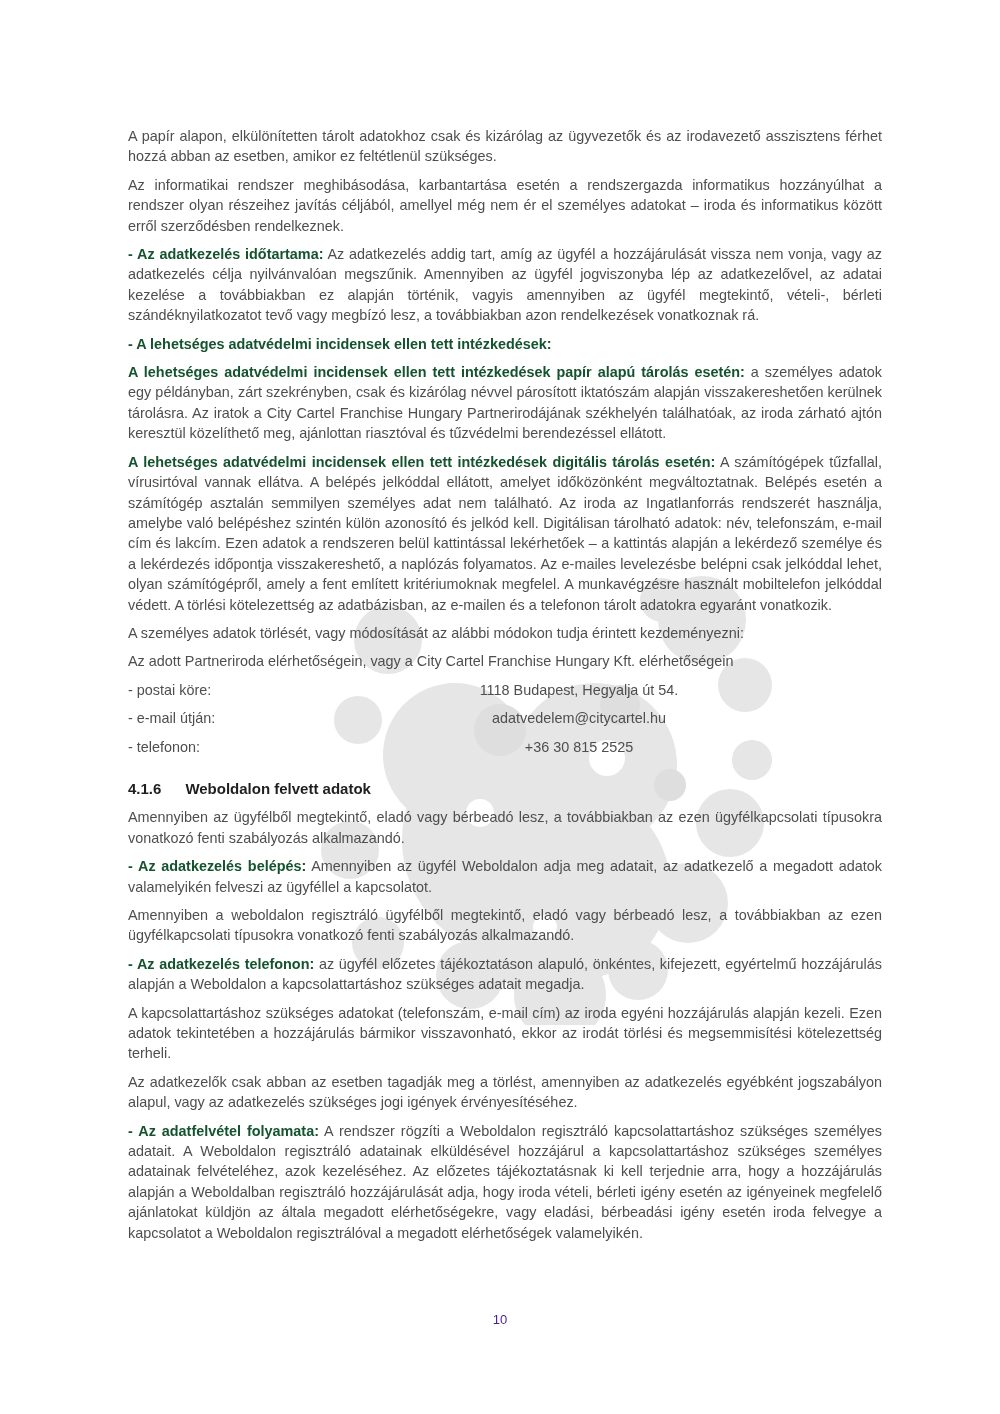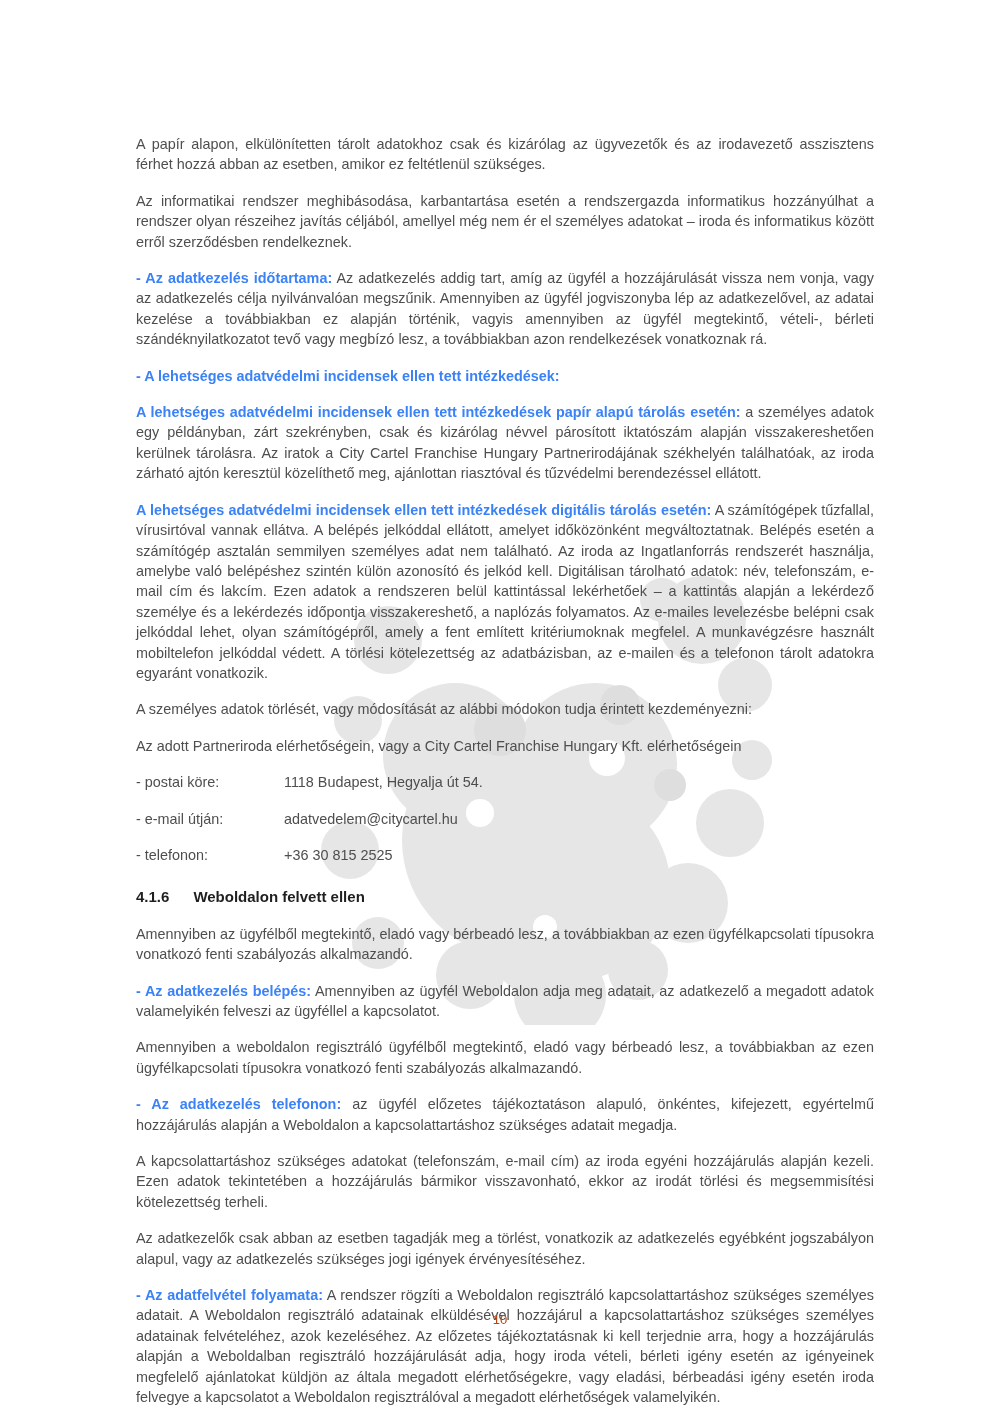--- a/index.html
+++ b/index.html
@@ -27,57 +27,58 @@
     left: 120px;
     top: 118px;
     width: 770px;
     z-index: 1;
     color: #4e4e4e;
     font-size: 14.4px;
     line-height: 20.4px;
     text-align: justify;
   }
   .content p {
-    margin: 16px;
+    margin: 8px;
     padding: 0;
   }
   .content .seg-b {
     font-weight: 700;
-    color: #3b82f6;
+    color: #14532d;
   }
   .contact-row {
     display: flex;
     text-align: left;
   }
   .contact-label {
     width: 148px;
     flex: 0 0 148px;
   }
   .contact-value {
     flex: 1;
+    text-align: center;
   }
   .section-heading {
     margin-top: 22px !important;
     font-weight: 700;
     color: #1f1f1f;
     text-align: left;
     font-size: 15px;
   }
   .section-heading .h-num {
     display: inline-block;
     margin-right: 24px;
   }
   .page-number {
     position: absolute;
     left: 0;
     top: 1312px;
     width: 1000px;
     text-align: center;
     font-size: 13px;
-    color: #c2410c;
+    color: #4c1d95;
     z-index: 1;
   }
 </style>
 </head>
 <body>
 
 <svg class="watermark" viewBox="0 0 460 470" xmlns="http://www.w3.org/2000/svg" aria-hidden="true">
   <g fill="#e6e6e6">
 
     <circle cx="200" cy="285" r="118"></circle>
@@ -129,23 +130,23 @@
       <span class="contact-value">1118 Budapest, Hegyalja út 54.</span>
     </p>
     <p class="contact-row">
       <span class="contact-label">- e-mail útján:</span>
       <span class="contact-value">adatvedelem@citycartel.hu</span>
     </p>
     <p class="contact-row">
       <span class="contact-label">- telefonon:</span>
       <span class="contact-value">+36 30 815 2525</span>
     </p>
-    <p class="section-heading"><span class="h-num">4.1.6</span><span>Weboldalon felvett ellen</span></p>
+    <p class="section-heading"><span class="h-num">4.1.6</span><span>Weboldalon felvett adatok</span></p>
     <p><span class="seg-n">Amennyiben az ügyfélből megtekintő, eladó vagy bérbeadó lesz, a továbbiakban az ezen ügyfélkapcsolati típusokra vonatkozó fenti szabályozás alkalmazandó.</span></p>
     <p><span class="seg-b">- Az adatkezelés belépés:</span><span class="seg-n"> Amennyiben az ügyfél Weboldalon adja meg adatait, az adatkezelő a megadott adatok valamelyikén felveszi az ügyféllel a kapcsolatot.</span></p>
     <p><span class="seg-n">Amennyiben a weboldalon regisztráló ügyfélből megtekintő, eladó vagy bérbeadó lesz, a továbbiakban az ezen ügyfélkapcsolati típusokra vonatkozó fenti szabályozás alkalmazandó.</span></p>
     <p><span class="seg-b">- Az adatkezelés telefonon:</span><span class="seg-n"> az ügyfél előzetes tájékoztatáson alapuló, önkéntes, kifejezett, egyértelmű hozzájárulás alapján a Weboldalon a kapcsolattartáshoz szükséges adatait megadja.</span></p>
     <p><span class="seg-n">A kapcsolattartáshoz szükséges adatokat (telefonszám, e-mail cím) az iroda egyéni hozzájárulás alapján kezeli. Ezen adatok tekintetében a hozzájárulás bármikor visszavonható, ekkor az irodát törlési és megsemmisítési kötelezettség terheli.</span></p>
-    <p><span class="seg-n">Az adatkezelők csak abban az esetben tagadják meg a törlést, vonatkozik az adatkezelés egyébként jogszabályon alapul, vagy az adatkezelés szükséges jogi igények érvényesítéséhez.</span></p>
+    <p><span class="seg-n">Az adatkezelők csak abban az esetben tagadják meg a törlést, amennyiben az adatkezelés egyébként jogszabályon alapul, vagy az adatkezelés szükséges jogi igények érvényesítéséhez.</span></p>
     <p><span class="seg-b">- Az adatfelvétel folyamata:</span><span class="seg-n">  A rendszer rögzíti a Weboldalon regisztráló kapcsolattartáshoz szükséges személyes adatait. A Weboldalon regisztráló adatainak elküldésével hozzájárul a kapcsolattartáshoz szükséges személyes adatainak felvételéhez, azok kezeléséhez. Az előzetes tájékoztatásnak ki kell terjednie arra, hogy a hozzájárulás alapján a Weboldalban regisztráló hozzájárulását adja, hogy iroda vételi, bérleti igény esetén az igényeinek megfelelő ajánlatokat küldjön az általa megadott elérhetőségekre, vagy eladási, bérbeadási igény esetén iroda felvegye a kapcsolatot a Weboldalon regisztrálóval a megadott elérhetőségek valamelyikén.</span></p>
   </div>
 
 <div class="page-number">10</div>
 
 </body></html>

